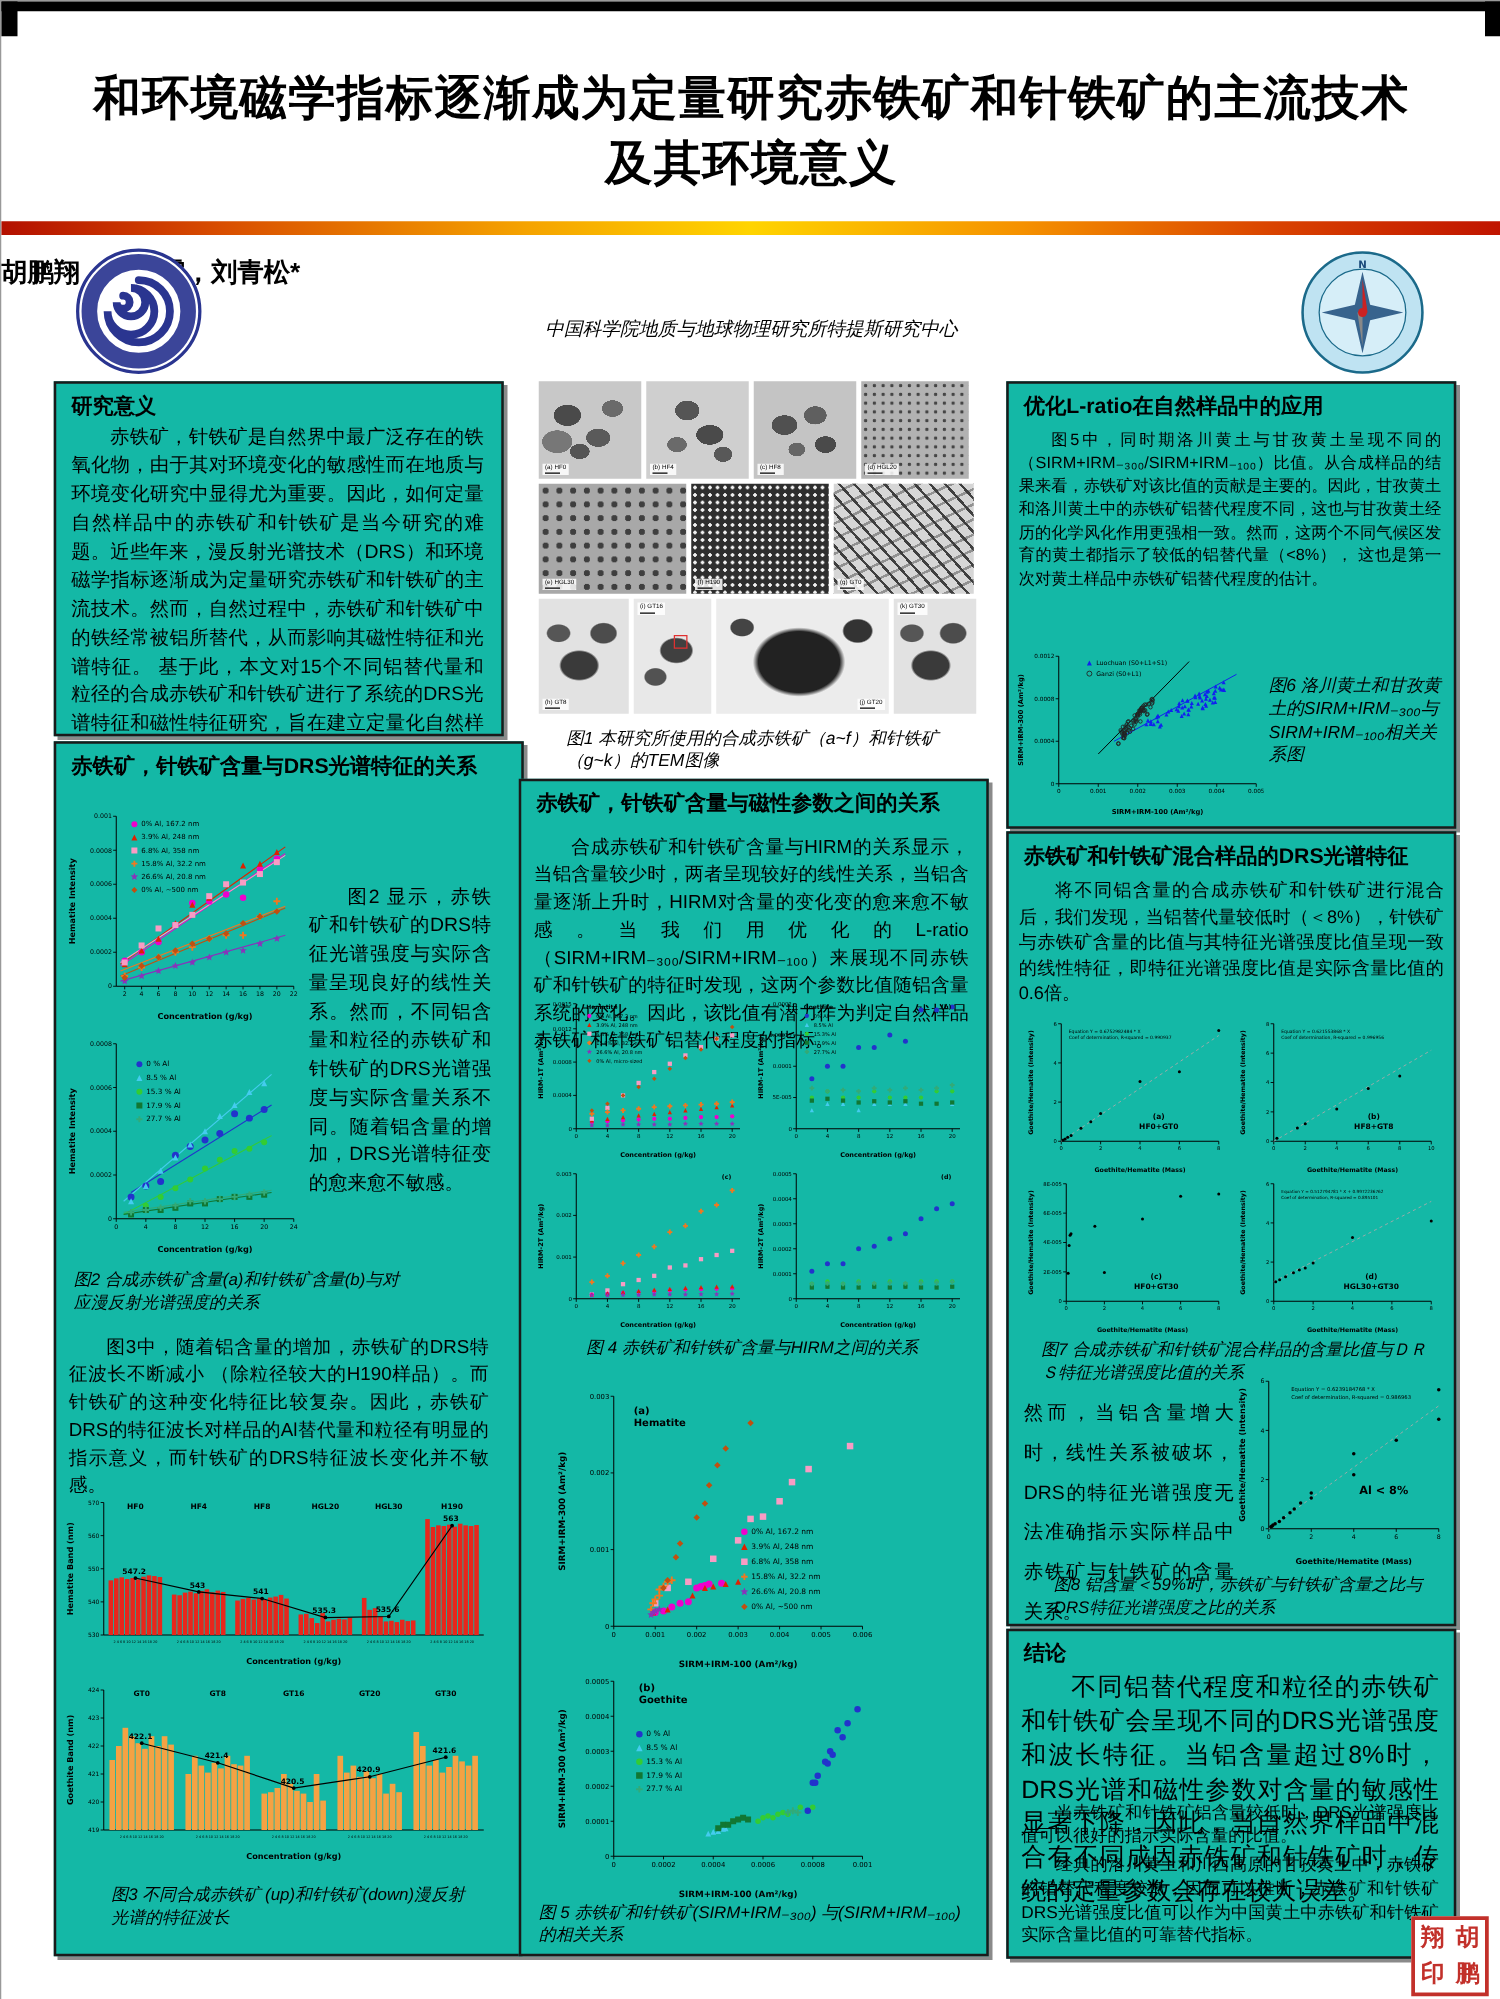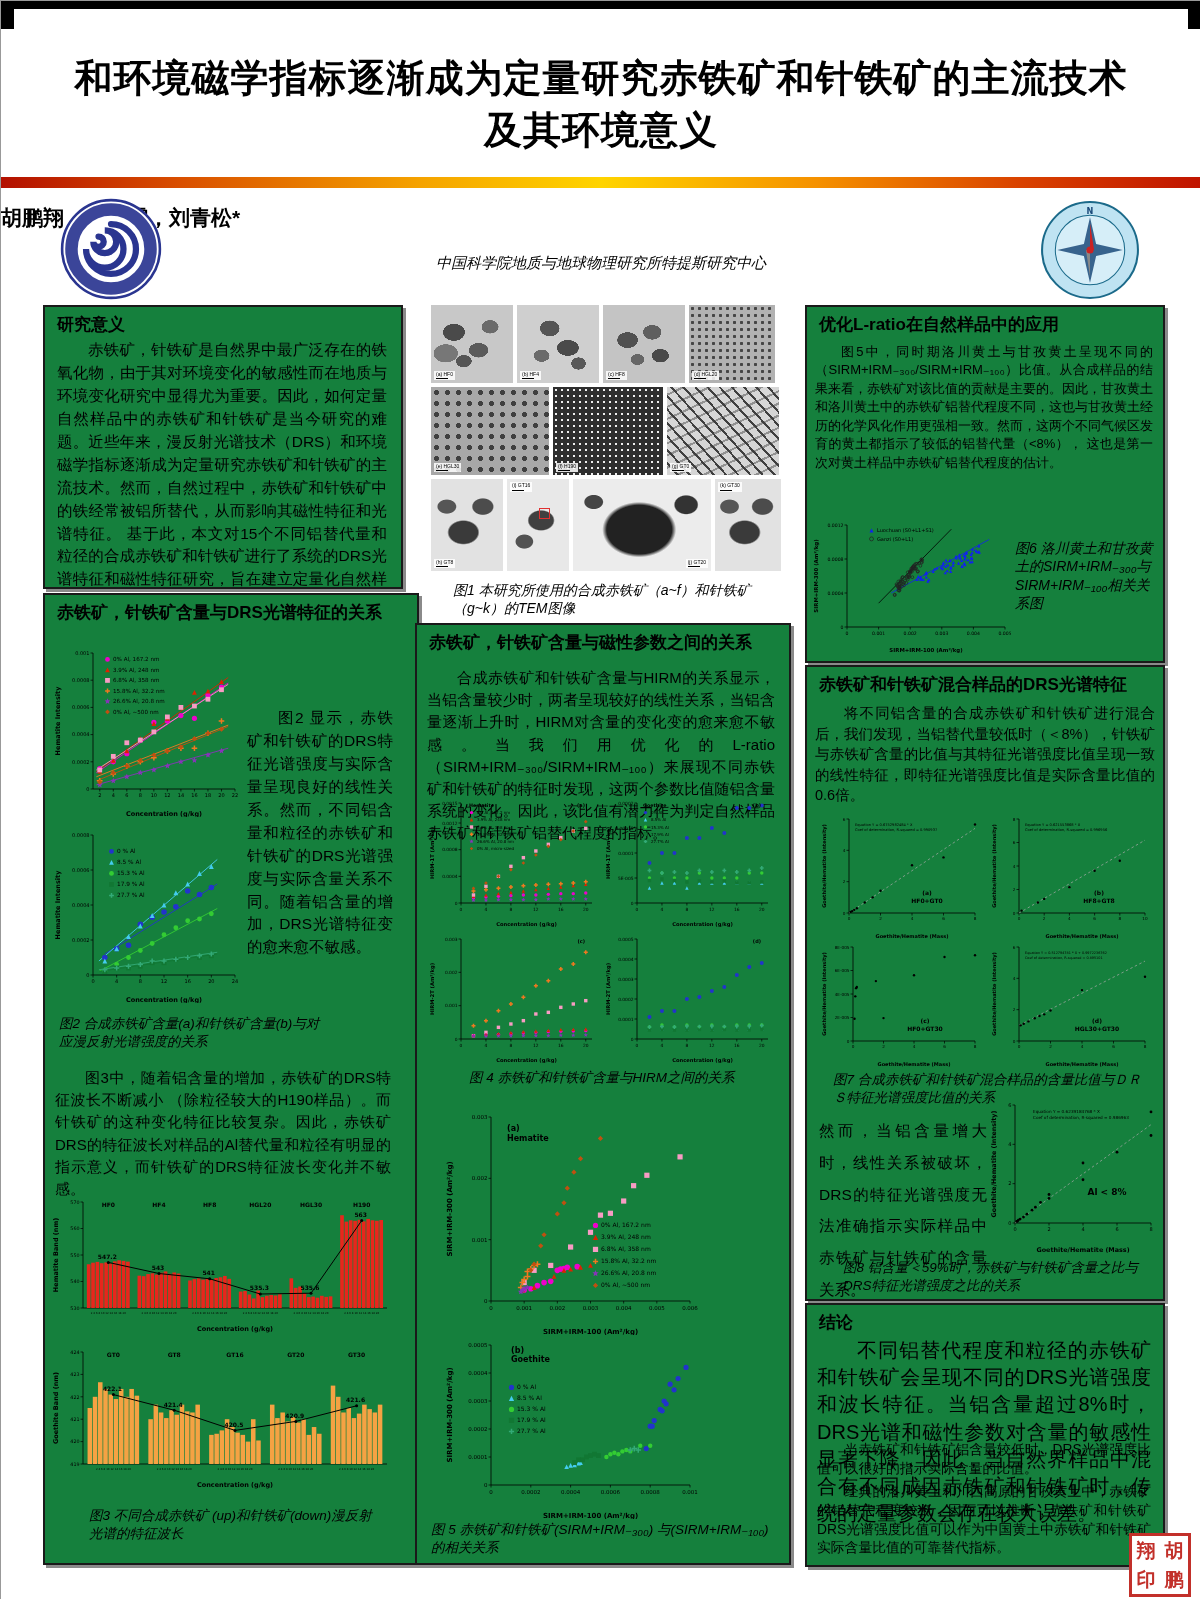--- a/index.html
+++ b/index.html
@@ -5,21 +5,21 @@
   html,body{margin:0;padding:0;background:#e8e8e8;font-family:"Liberation Sans","DejaVu Sans",sans-serif;}
   #poster{position:relative;width:1200px;height:1599px;margin:0 auto;background:#fff;overflow:hidden;border:1px solid #999;}
   .abs{position:absolute;}
   #topbar{position:absolute;left:0;top:0;width:1200px;height:8px;background:#000;}
   .corner{position:absolute;top:0;width:13px;height:28px;background:#000;}
   .title{position:absolute;left:0;right:0;text-align:center;font-weight:900;font-size:38px;color:#000;letter-spacing:1px;}
   #divider{position:absolute;left:0;top:176px;width:1200px;height:11px;
     background:linear-gradient(90deg,#b31000 0%,#d94f00 15%,#f5a300 35%,#ffd400 50%,#f59100 68%,#d94200 85%,#c01400 100%);}
   .authors{position:absolute;left:0;right:0;top:203px;text-align:left;font-weight:bold;font-size:21px;}
   .affil{position:absolute;left:0;right:0;top:253px;text-align:center;font-style:italic;font-size:15px;}
-  .box{position:absolute;background:#15803d;border:2px solid #1a1a1a;box-shadow:3px 3px 0 #8a8a8a;}
+  .box{position:absolute;background:#14b8a6;border:2px solid #1a1a1a;box-shadow:3px 3px 0 #8a8a8a;}
   .box h2{position:absolute;left:12px;top:6px;margin:0;font-size:17px;font-weight:bold;}
   .body-p{font-size:15px;line-height:1.48;text-align:justify;text-indent:2em;margin:0;}
   .caption{font-style:italic;font-size:13.5px;line-height:1.32;font-weight:500;}
   .chart{position:absolute;}
   svg{font-family:"DejaVu Sans",sans-serif;display:block;}
   
   #temgrid{position:absolute;left:430px;top:304px;width:348px;}
   .temrow{display:flex;gap:4px;margin-bottom:4px;}
   .tile{position:relative;flex:none;}
   .tem-label{position:absolute;left:3px;bottom:3px;background:rgba(255,255,255,.85);font-size:5px;line-height:1.1;padding:1px 2px;color:#000;white-space:nowrap;}

